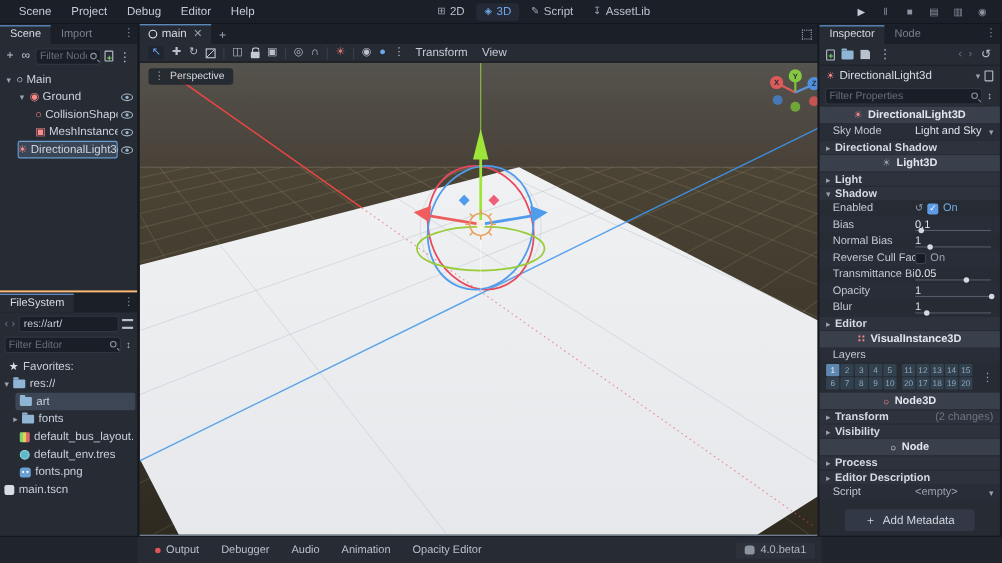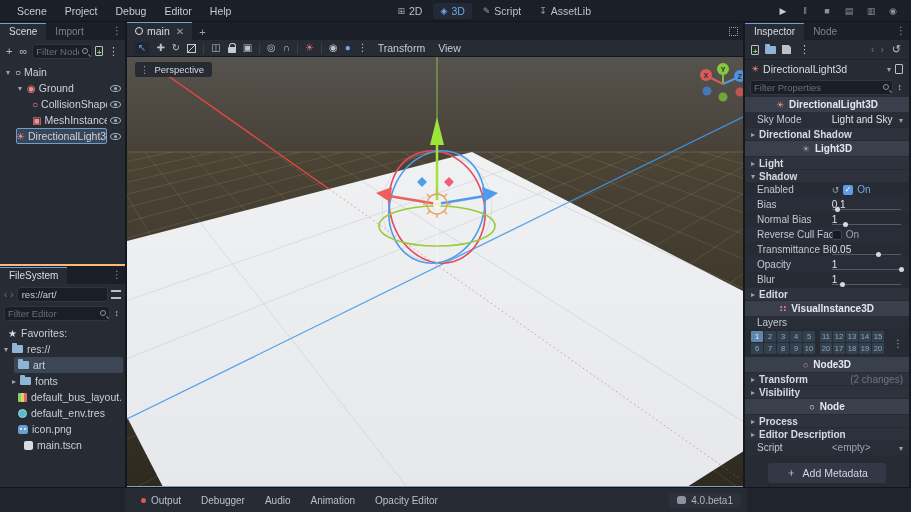--- a/index.html
+++ b/index.html
@@ -271,23 +271,23 @@
           <div class="frow" style="padding-left:18px">
             <span class="i-bus"></span>
             <span class="flabel">default_bus_layout.tres</span>
           </div>
           <div class="frow" style="padding-left:18px">
             <span class="i-env"></span>
             <span class="flabel">default_env.tres</span>
           </div>
           <div class="frow" style="padding-left:18px">
             <span class="i-godot"></span>
-            <span class="flabel">icon.png</span>
-          </div>
-          <div class="frow" style="padding-left:24px">
+            <span class="flabel">fonts.png</span>
+          </div>
+          <div class="frow" style="padding-left:4px">
             <span class="i-scene-file"></span>
             <span class="flabel">main.tscn</span>
           </div>
         </div>
       </div>
     </div>
 
     <div class="col-center">
       <div class="scene-tabbar">
         <span class="scene-tab">

